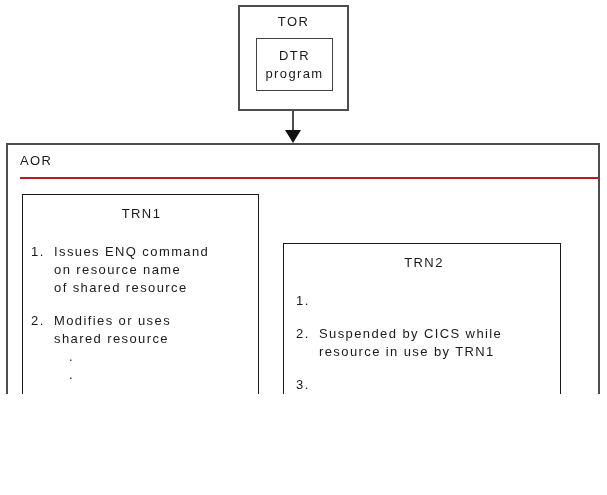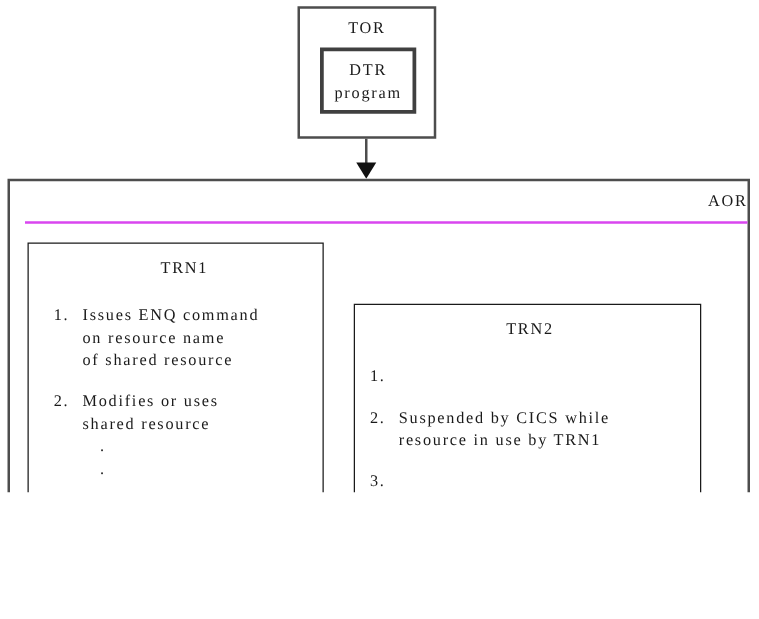--- a/index.html
+++ b/index.html
@@ -5,21 +5,21 @@
   html, body {
     margin: 0;
     padding: 0;
     background: #ffffff;
   }
   .canvas {
     position: relative;
     width: 607px;
     height: 394px;
     background: #ffffff;
-    font-family: Liberation Serif, serif;
+    font-family: Liberation Sans, sans-serif;
     font-size: 13px;
     line-height: 18px;
     letter-spacing: 1.4px;
     color: #1a1a1a;
     overflow: hidden;
   }
   .box {
     position: absolute;
     box-sizing: border-box;
     background: #ffffff;
@@ -29,21 +29,21 @@
     left: 238px; top: 5px;
     width: 111px; height: 106px;
     border: 2px solid #4d4d4d;
     text-align: center;
     padding-top: 6px;
   }
   
   .dtr-box {
     left: 256px; top: 38px;
     width: 77px; height: 53px;
-    border: 3px solid #404040;
+    border: 1px solid #404040;
     display: flex;
     align-items: center;
     justify-content: center;
     text-align: center;
     white-space: pre-wrap;
   }
   
   .connector-line {
     position: absolute;
     left: 292px; top: 111px;
@@ -60,32 +60,32 @@
   }
   
   .aor-box {
     left: 6px; top: 143px;
     width: 594px; height: 345px;
     border: 2px solid #4d4d4d;
   }
   .aor-header {
     box-sizing: border-box;
     height: 34px;
-    border-bottom: 2px solid #d946ef;
+    border-bottom: 2px solid #b91c1c;
     display: flex;
     align-items: center;
-    justify-content: flex-end;
+    justify-content: flex-start;
     margin-left: 12px;
   }
   
   .trn1-box {
     left: 22px; top: 194px;
     width: 237px; height: 274px;
     border: 1px solid #1a1a1a;
-    padding: 10px 6px 0 20px;
+    padding: 10px 6px 0 8px;
   }
   .trn2-box {
     left: 283px; top: 243px;
     width: 278px; height: 211px;
     border: 1px solid #1a1a1a;
     padding: 10px 8px 0 12px;
   }
   .panel-title {
     text-align: center;
   }

